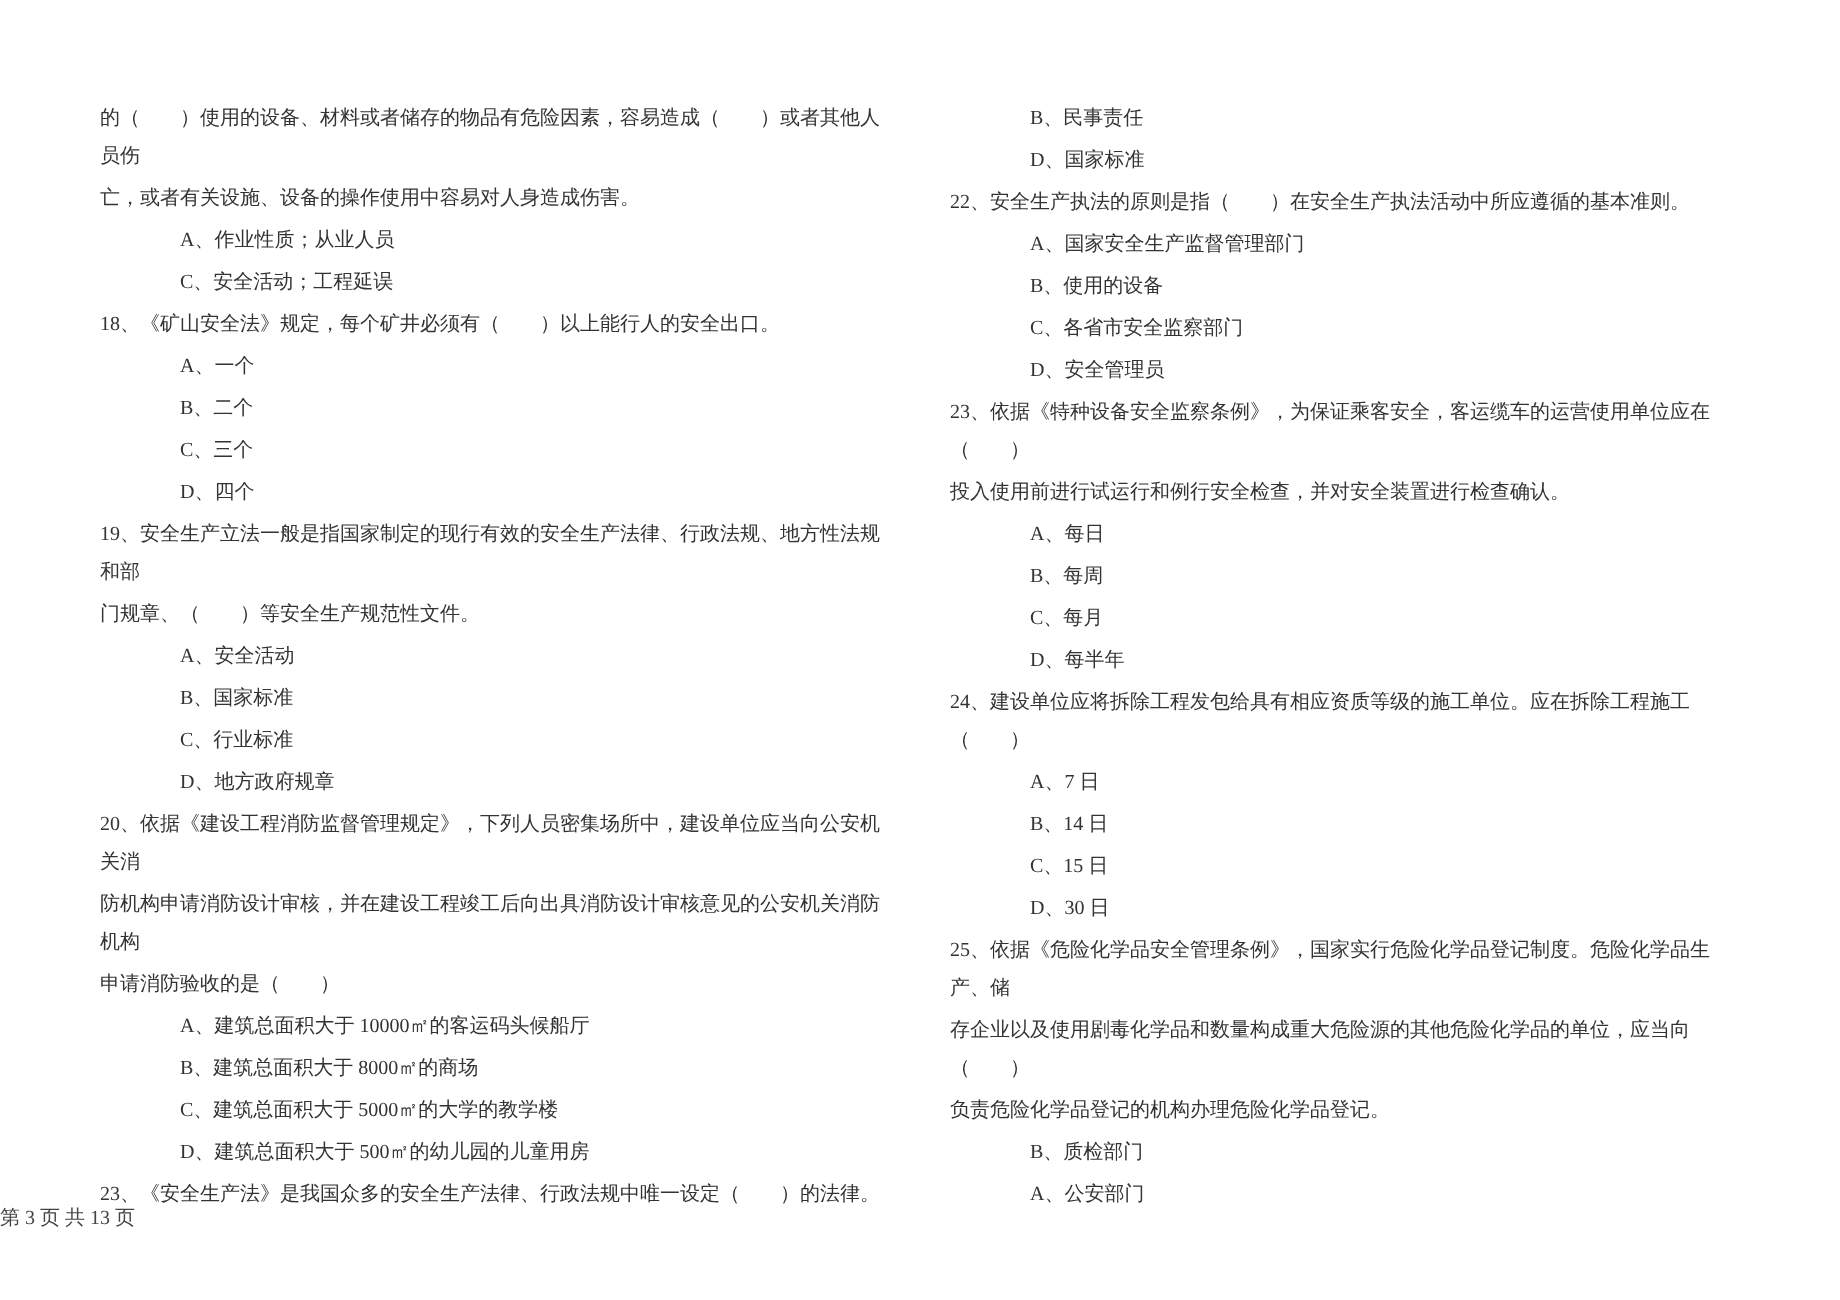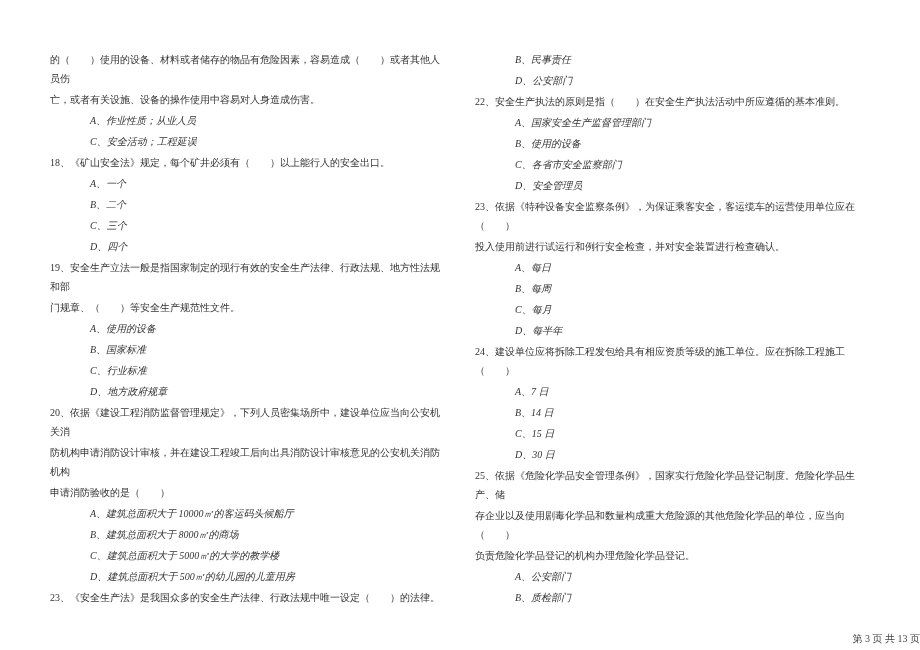--- a/index.html
+++ b/index.html
@@ -25,84 +25,83 @@
     .column {
       flex: 1;
       line-height: 1.9;
     }
     .q-stem {
       margin-bottom: 2px;
     }
     .option {
       padding-left: 40px;
       margin-bottom: 2px;
-      font-style: italic;
     }
     .footer {
       position: absolute;
-      bottom: 4px;
+      bottom: 34px;
       left: 0;
       right: 0;
-      text-align: right;
+      text-align: left;
       font-size: 10px;
       color: #444;
     }
   </style>
 </head>
 <body>
 
 <div class="page-container">
   <div class="column">
     <div class="q-stem">的（　　）使用的设备、材料或者储存的物品有危险因素，容易造成（　　）或者其他人员伤</div>
     <div class="q-stem">亡，或者有关设施、设备的操作使用中容易对人身造成伤害。</div>
     <div class="option">A、作业性质；从业人员</div>
     <div class="option">C、安全活动；工程延误</div>
     <div class="q-stem">18、《矿山安全法》规定，每个矿井必须有（　　）以上能行人的安全出口。</div>
     <div class="option">A、一个</div>
     <div class="option">B、二个</div>
     <div class="option">C、三个</div>
     <div class="option">D、四个</div>
     <div class="q-stem">19、安全生产立法一般是指国家制定的现行有效的安全生产法律、行政法规、地方性法规和部</div>
     <div class="q-stem">门规章、（　　）等安全生产规范性文件。</div>
-    <div class="option">A、使用的设备</div>
+    <div class="option">A、安全活动</div>
     <div class="option">B、国家标准</div>
     <div class="option">C、行业标准</div>
     <div class="option">D、地方政府规章</div>
     <div class="q-stem">20、依据《建设工程消防监督管理规定》，下列人员密集场所中，建设单位应当向公安机关消</div>
     <div class="q-stem">防机构申请消防设计审核，并在建设工程竣工后向出具消防设计审核意见的公安机关消防机构</div>
     <div class="q-stem">申请消防验收的是（　　）</div>
     <div class="option">A、建筑总面积大于 10000㎡的客运码头候船厅</div>
     <div class="option">B、建筑总面积大于 8000㎡的商场</div>
     <div class="option">C、建筑总面积大于 5000㎡的大学的教学楼</div>
     <div class="option">D、建筑总面积大于 500㎡的幼儿园的儿童用房</div>
     <div class="q-stem">23、《安全生产法》是我国众多的安全生产法律、行政法规中唯一设定（　　）的法律。</div>
 
   </div>
 
   <div class="column">
     <div class="option">B、民事责任</div>
-    <div class="option">D、公安部门</div>
+    <div class="option">D、国家标准</div>
     <div class="q-stem">22、安全生产执法的原则是指（　　）在安全生产执法活动中所应遵循的基本准则。</div>
     <div class="option">A、国家安全生产监督管理部门</div>
     <div class="option">B、使用的设备</div>
     <div class="option">C、各省市安全监察部门</div>
     <div class="option">D、安全管理员</div>
     <div class="q-stem">23、依据《特种设备安全监察条例》，为保证乘客安全，客运缆车的运营使用单位应在（　　）</div>
     <div class="q-stem">投入使用前进行试运行和例行安全检查，并对安全装置进行检查确认。</div>
     <div class="option">A、每日</div>
     <div class="option">B、每周</div>
     <div class="option">C、每月</div>
     <div class="option">D、每半年</div>
     <div class="q-stem">24、建设单位应将拆除工程发包给具有相应资质等级的施工单位。应在拆除工程施工（　　）</div>
     <div class="option">A、7 日</div>
     <div class="option">B、14 日</div>
     <div class="option">C、15 日</div>
     <div class="option">D、30 日</div>
     <div class="q-stem">25、依据《危险化学品安全管理条例》，国家实行危险化学品登记制度。危险化学品生产、储</div>
     <div class="q-stem">存企业以及使用剧毒化学品和数量构成重大危险源的其他危险化学品的单位，应当向（　　）</div>
     <div class="q-stem">负责危险化学品登记的机构办理危险化学品登记。</div>
+    <div class="option">B、质检部门</div>
     <div class="option">A、公安部门</div>
-    <div class="option">B、质检部门</div>
 
   </div>
 </div>
 
 <div class="footer">第 3 页 共 13 页</div>
 
 </body></html>

